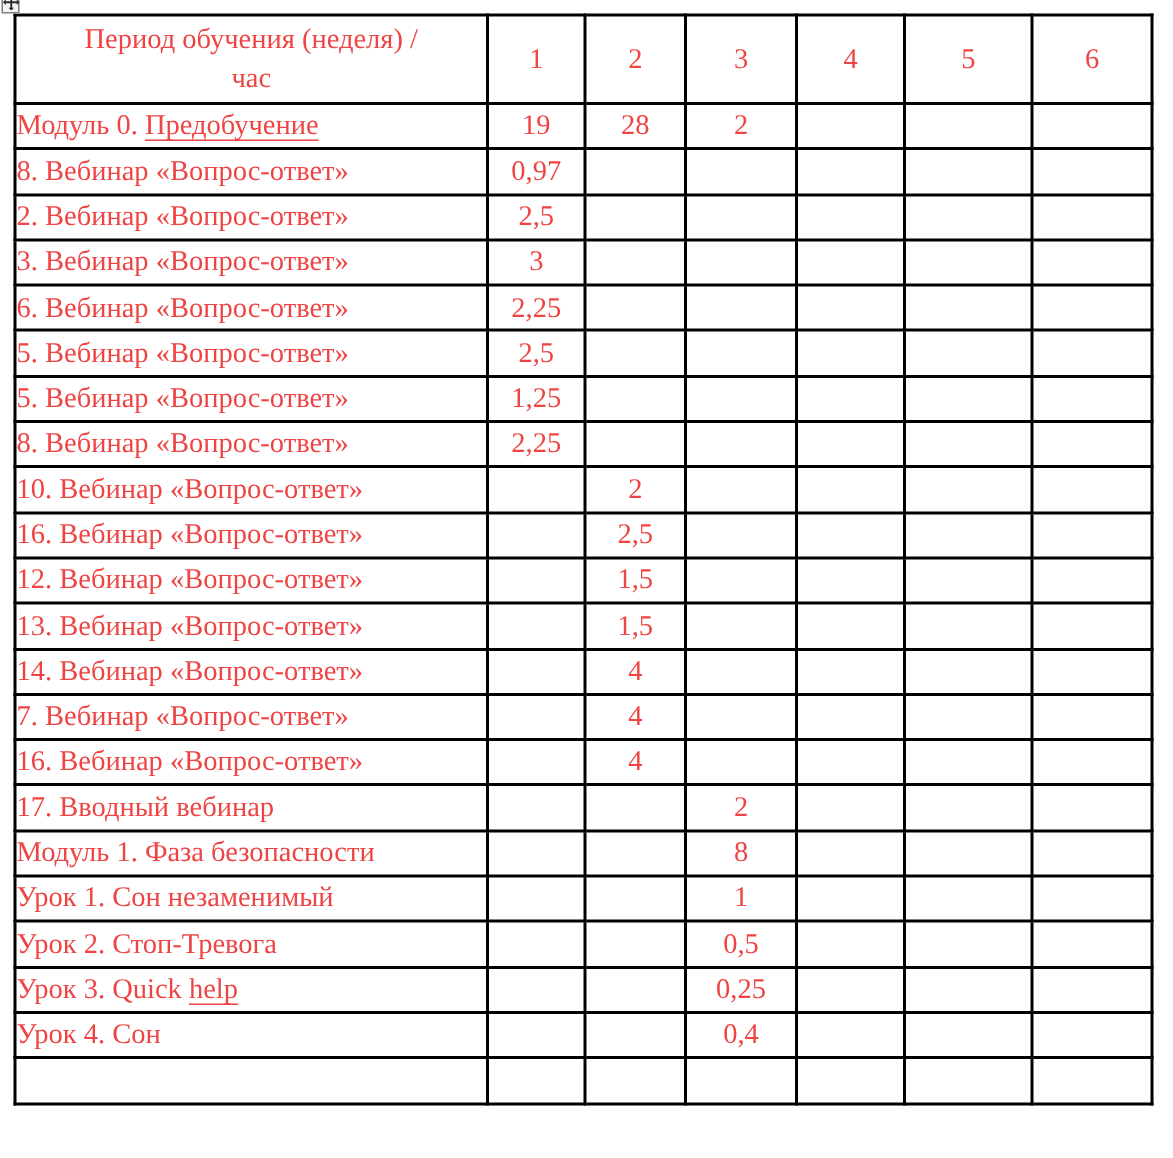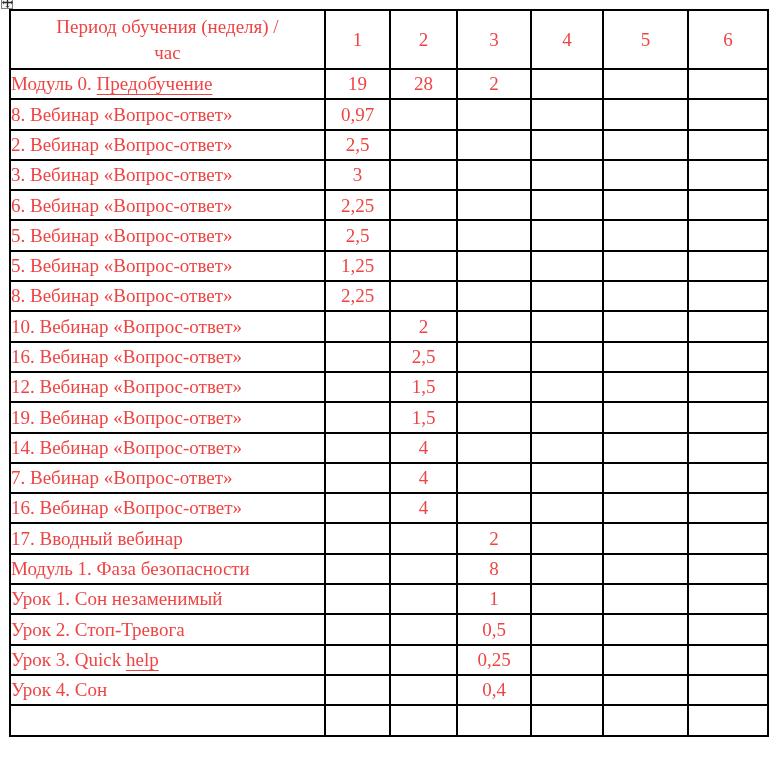--- a/index.html
+++ b/index.html
@@ -194,21 +194,21 @@
         <tr>
           <td class="label">12. Вебинар «Вопрос-ответ»</td>
           <td class="num"></td>
           <td class="num">1,5</td>
           <td class="num"></td>
           <td class="num"></td>
           <td class="num"></td>
           <td class="num"></td>
         </tr>
         <tr>
-          <td class="label">19. Вебинар «Вопрос-ответ»</td>
+          <td class="label">13. Вебинар «Вопрос-ответ»</td>
           <td class="num"></td>
           <td class="num">1,5</td>
           <td class="num"></td>
           <td class="num"></td>
           <td class="num"></td>
           <td class="num"></td>
         </tr>
         <tr>
           <td class="label">14. Вебинар «Вопрос-ответ»</td>
           <td class="num"></td>

